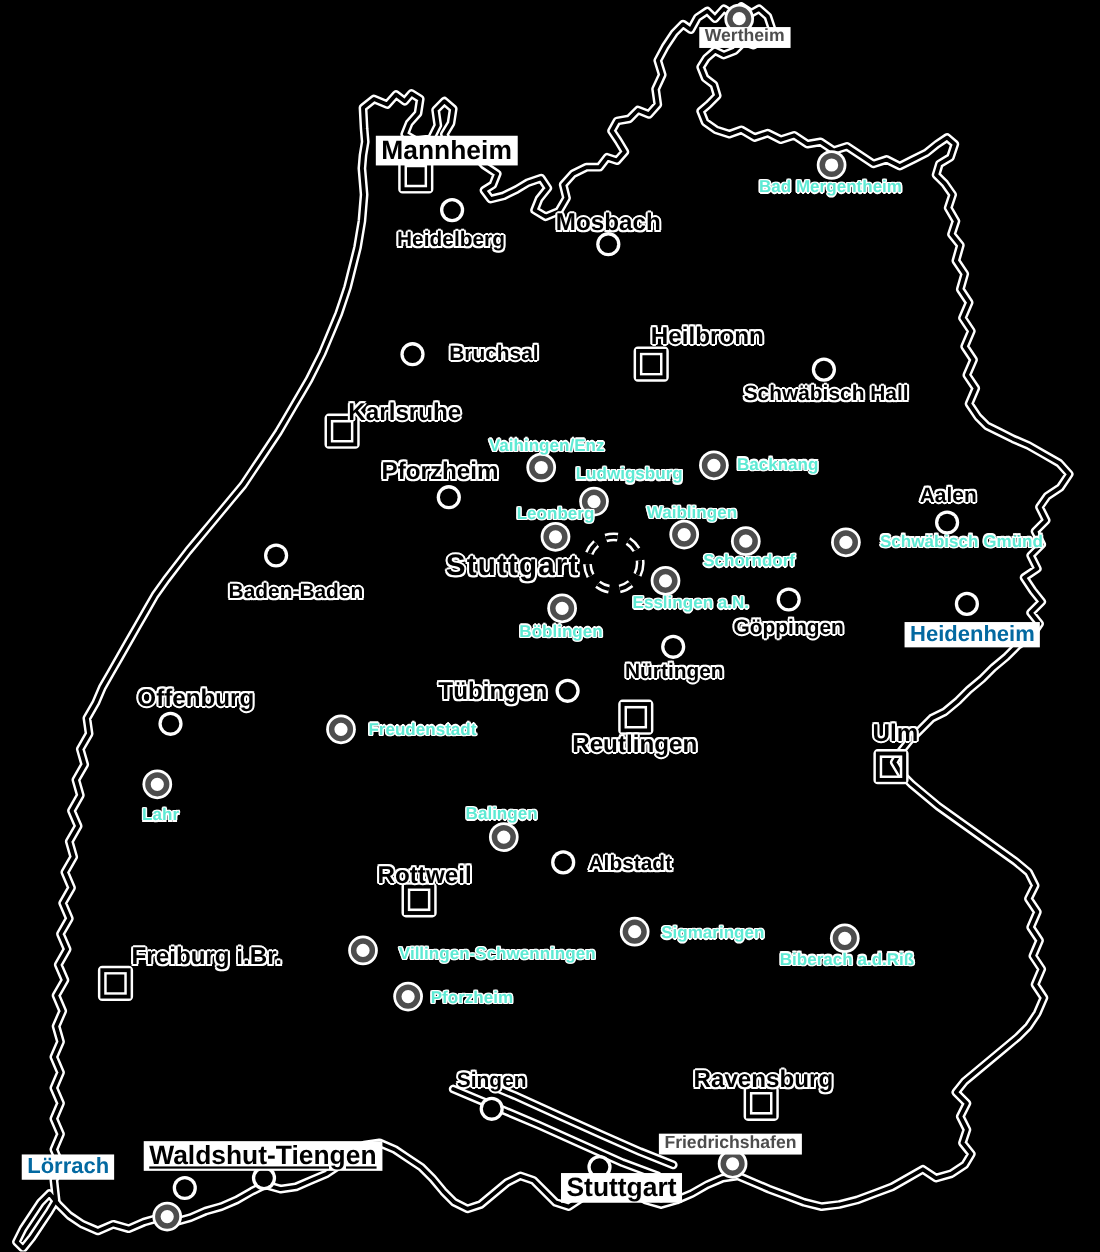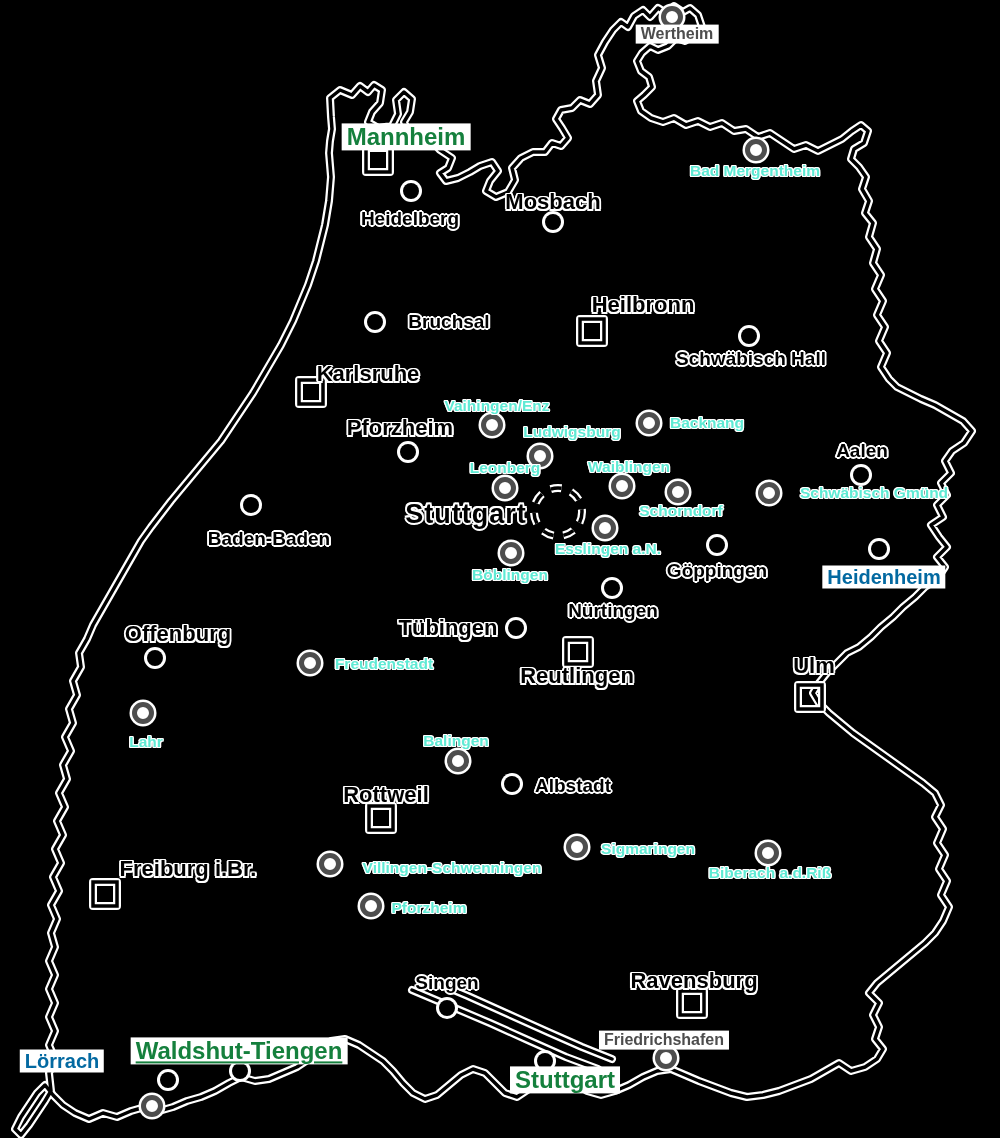--- a/index.html
+++ b/index.html
@@ -28,21 +28,21 @@
   .halo-sm{
     font-size:15.5px;color:#5eead4;
     text-shadow:
       -1px -1px 0 #fff, 1px -1px 0 #fff,
       -1px  1px 0 #fff, 1px  1px 0 #fff,
       -1.3px 0 0 #fff, 1.3px 0 0 #fff,
       0 -1.3px 0 #fff, 0 1.3px 0 #fff;
   }
   
   .box-xl,.box-lg,.box-sm{background:#fff;padding:1px 5px;}
-  .box-xl{font-size:24px;color:#15803d;}
+  .box-xl{font-size:24px;color:#000000;}
   .box-lg{font-size:20px;color:#0369a1;}
   .box-sm{font-size:16px;color:#4d4d4d;}
 </style>
 </head>
 <body>
 
 <div id="stage">
   <svg id="border-svg" width="1000" height="1138" viewBox="0 0 1000 1138">
     <g id="border-group">
         <path d="M330,98 L340,90 352,95 360,86 368,92 374,85 382,90 380,103 372,112 368,122 378,128 392,126 398,114 396,100 404,92 412,99 410,112 404,122 408,132 420,138 432,141 440,150 452,158 448,168 440,173 446,181 458,178 470,172 480,166 492,162 498,171 490,181 486,191 496,197 508,192 515,180 512,168 521,158 533,152 545,152 552,143 561,146 568,138 562,128 556,119 561,110 572,108 580,100 590,104 598,95 596,81 602,68 598,55 605,42 613,30 621,22 628,27 634,16 643,10 650,17 658,8 666,13 674,6 683,12 690,8 698,15 702,27 694,35 685,41 676,38 668,46 658,50 650,46 642,53 637,61 641,71 649,77 652,87 644,95 637,101 641,111 651,118 663,122 674,118 686,125 698,121 710,127 722,123 734,131 746,129 758,137 770,133 782,141 794,149 806,145 818,151 830,145 842,139 852,131 861,125 868,131 864,143 854,149 851,159 859,167 866,177 862,189 869,201 865,213 873,223 869,237 877,249 873,263 881,275 875,289 883,301 877,315 885,327 879,341 887,353 881,367 889,379 897,387 909,393 921,399 935,405 949,413 963,421 972,431 964,443 952,451 945,461 951,473 941,483 947,495 937,505 943,517 931,525 939,537 947,547 937,557 945,567 937,579 925,587 915,597 903,607 893,617 881,627 871,637 859,647 847,653 837,663 827,673 819,683 813,693 819,703 829,713 841,723 853,733 867,743 881,753 895,763 909,773 923,783 935,793 941,805 935,817 943,829 937,843 945,855 939,869 947,881 941,895 949,907 943,921 935,933 925,943 913,953 901,963 889,973 877,983 869,993 879,1003 873,1015 879,1027 875,1039 883,1049 877,1059 865,1067 851,1071 839,1063 825,1071 811,1079 795,1085 779,1091 763,1095 747,1097 731,1093 715,1087 699,1081 685,1075 671,1069 657,1071 643,1077 629,1085 615,1091 601,1095 587,1091 575,1083 563,1077 551,1073 539,1079 529,1089 517,1097 505,1093 495,1083 485,1073 473,1069 461,1075 449,1085 437,1095 425,1099 413,1093 403,1083 393,1071 383,1061 371,1053 359,1045 345,1039 331,1041 319,1049 309,1059 297,1067 283,1073 269,1079 255,1081 241,1077 229,1083 215,1091 201,1097 187,1101 173,1107 159,1111 145,1107 131,1111 117,1117 103,1113 89,1119 75,1113 63,1105 53,1095 45,1085 37,1093 29,1105 21,1117 15,1129 21,1135 29,1125 37,1113 45,1101 51,1091 49,1073 55,1059 49,1045 55,1031 49,1017 55,1003 49,989 55,975 49,961 55,947 51,933 57,919 51,905 59,891 53,877 61,863 55,849 63,835 57,821 65,807 59,793 67,779 63,765 71,751 65,737 73,723 69,709 77,695 73,681 81,667 79,653 87,639 93,625 101,611 109,597 117,583 125,569 133,555 141,541 151,527 161,514 171,501 181,489 191,477 201,465 211,453 221,441 229,429 237,417 245,405 253,393 260,381 267,369 274,357 281,345 287,333 293,321 298,309 303,297 308,285 312,273 316,261 319,249 322,237 325,225 327,213 329,201 330,189 331,177 330,165 329,153 330,141 332,129 331,117 330,98 Z" fill="none" stroke="#ffffff" stroke-width="8" stroke-linejoin="round" stroke-linecap="round"></path>
@@ -255,21 +255,21 @@
       <div class="lbl halo-lg" style="left: 400px; top: 428px;">Pforzheim</div>
       <div class="lbl halo-sm" style="left: 572px; top: 432px;">Ludwigsburg</div>
       <div class="lbl halo-sm" style="left: 707px; top: 423px;">Backnang</div>
       <div class="lbl halo-sm" style="left: 505px; top: 468px;">Leonberg</div>
       <div class="lbl halo-sm" style="left: 629px; top: 467px;">Waiblingen</div>
       <div class="lbl halo-md" style="left: 862px; top: 451px;">Aalen</div>
       <div class="lbl halo-sm" style="left: 874px; top: 493px;">Schwäbisch Gmünd</div>
       <div class="lbl halo-xl" style="left: 466px; top: 514px;">Stuttgart</div>
       <div class="lbl halo-sm" style="left: 681px; top: 511px;">Schorndorf</div>
       <div class="lbl halo-md" style="left: 269px; top: 539px;">Baden-Baden</div>
-      <div class="lbl halo-sm" style="left: 608px; top: 549px;">Esslingen a.N.</div>
+      <div class="lbl halo-sm" style="left: 628px; top: 549px;">Esslingen a.N.</div>
       <div class="lbl halo-md" style="left: 717px; top: 571px;">Göppingen</div>
       <div class="lbl halo-sm" style="left: 510px; top: 575px;">Böblingen</div>
       <div class="lbl box-lg" style="left: 884px; top: 577px;">Heidenheim</div>
       <div class="lbl halo-md" style="left: 613px; top: 611px;">Nürtingen</div>
       <div class="lbl halo-lg" style="left: 448px; top: 628px;">Tübingen</div>
       <div class="lbl halo-lg" style="left: 178px; top: 634px;">Offenburg</div>
       <div class="lbl halo-sm" style="left: 384px; top: 664px;">Freudenstadt</div>
       <div class="lbl halo-lg" style="left: 577px; top: 676px;">Reutlingen</div>
       <div class="lbl halo-lg" style="left: 814px; top: 666px;">Ulm</div>
       <div class="lbl halo-sm" style="left: 146px; top: 742px;">Lahr</div>

